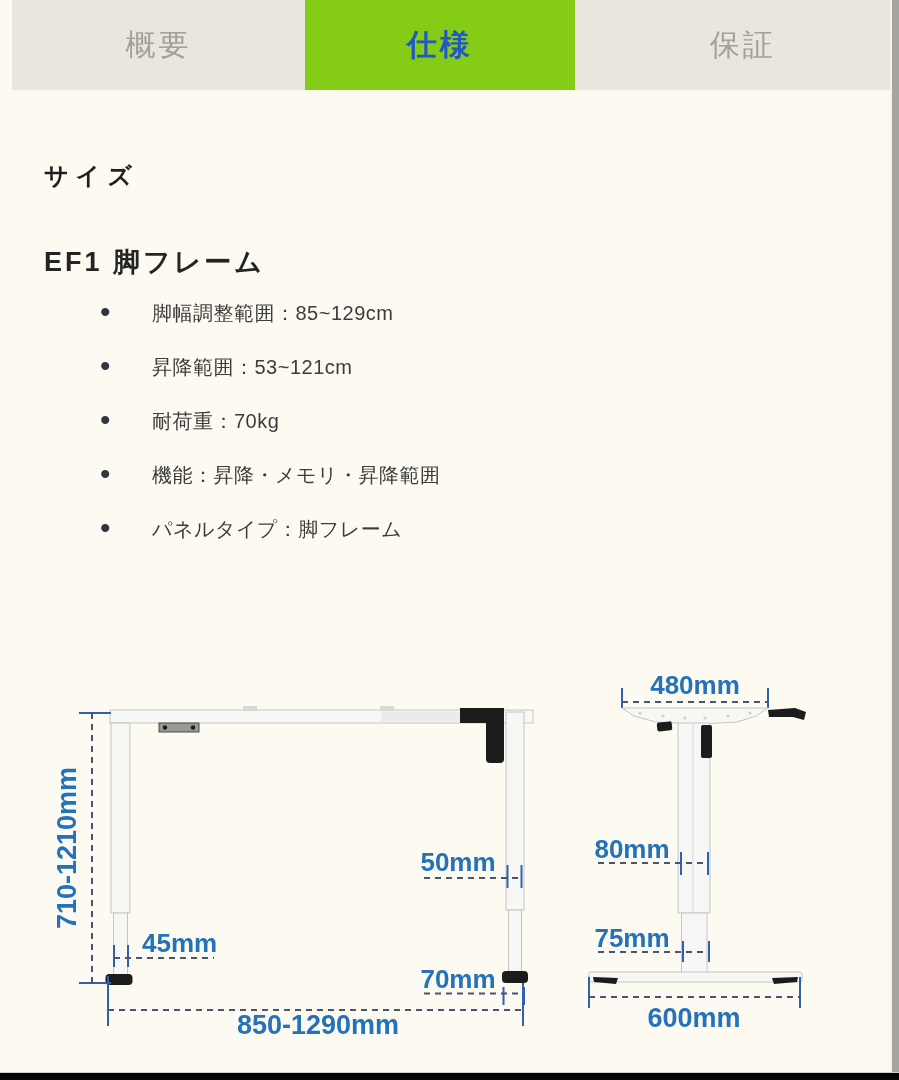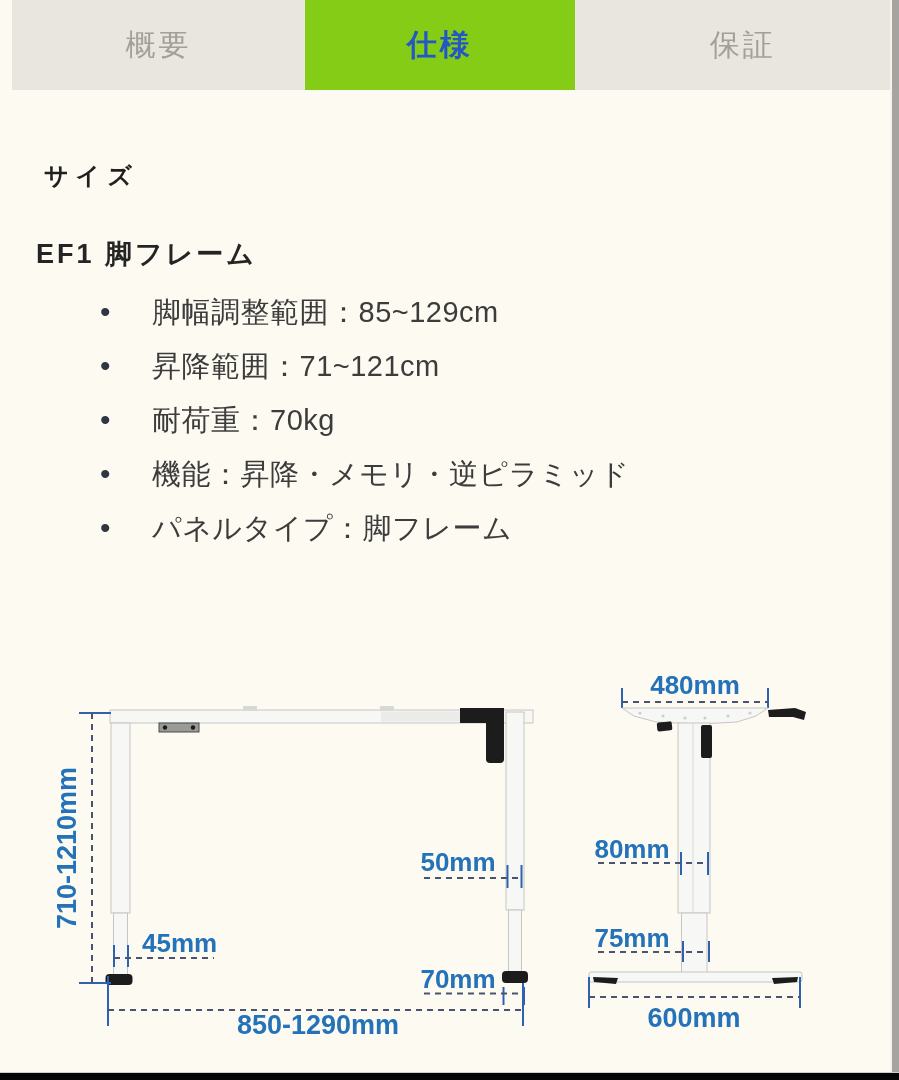--- a/index.html
+++ b/index.html
@@ -27,30 +27,30 @@
   .tab.active{
     background:#84cc16;color:#2357c5;font-weight:bold;
   }
 
   
   .section-title{
     position:absolute;left:40px;top:156px;margin:4px;
     font-size:24px;font-weight:bold;color:#1f1f1f;letter-spacing:7px;
   }
   .product-title{
-    position:absolute;left:28px;top:228px;margin:8px;
+    position:absolute;left:28px;top:228px;margin:16px;
     font-size:27px;font-weight:bold;color:#242424;letter-spacing:3px;
   }
   ul.spec-list{
     position:absolute;left:0;top:286px;margin:0;padding:0;
     list-style:none;width:899px;
   }
   ul.spec-list li{
     position:relative;height:54px;display:flex;align-items:center;
-    padding-left:152px;font-size:29px;color:#3c3c3c;letter-spacing:0.5px;
+    padding-left:152px;font-size:20px;color:#3c3c3c;letter-spacing:0.5px;
   }
   ul.spec-list li::before{
     content:"•";
     position:absolute;left:100px;top:50%;transform:translateY(-54%);
     color:#2f3542;font-size:30px;
   }
 
   
   svg.diagram{position:absolute;left:0;top:660px;}
   .dim-text{
@@ -84,23 +84,23 @@
     <div class="tab t0">概要</div>
     <div class="tab t1 active">仕様</div>
     <div class="tab t2">保証</div>
   </div>
 
   <h1 class="section-title">サイズ</h1>
   <h2 class="product-title">EF1 脚フレーム</h2>
 
   <ul class="spec-list">
     <li>脚幅調整範囲：85~129cm</li>
-    <li>昇降範囲：71~121cm</li>
+    <li>昇降範囲：53~121cm</li>
     <li>耐荷重：70kg</li>
-    <li>機能：昇降・メモリ・逆ピラミッド</li>
+    <li>機能：昇降・メモリ・昇降範囲</li>
     <li>パネルタイプ：脚フレーム</li>
   </ul>
 
   <svg class="diagram" width="899" height="413" viewBox="0 0 899 413">
 
     <g>
 
       <rect class="frame" x="110" y="50" width="423" height="13"></rect>
       <rect class="shade" x="381" y="51.5" width="79" height="10"></rect>
       <rect x="243" y="46" width="14" height="5" fill="#d8d8d5"></rect>

